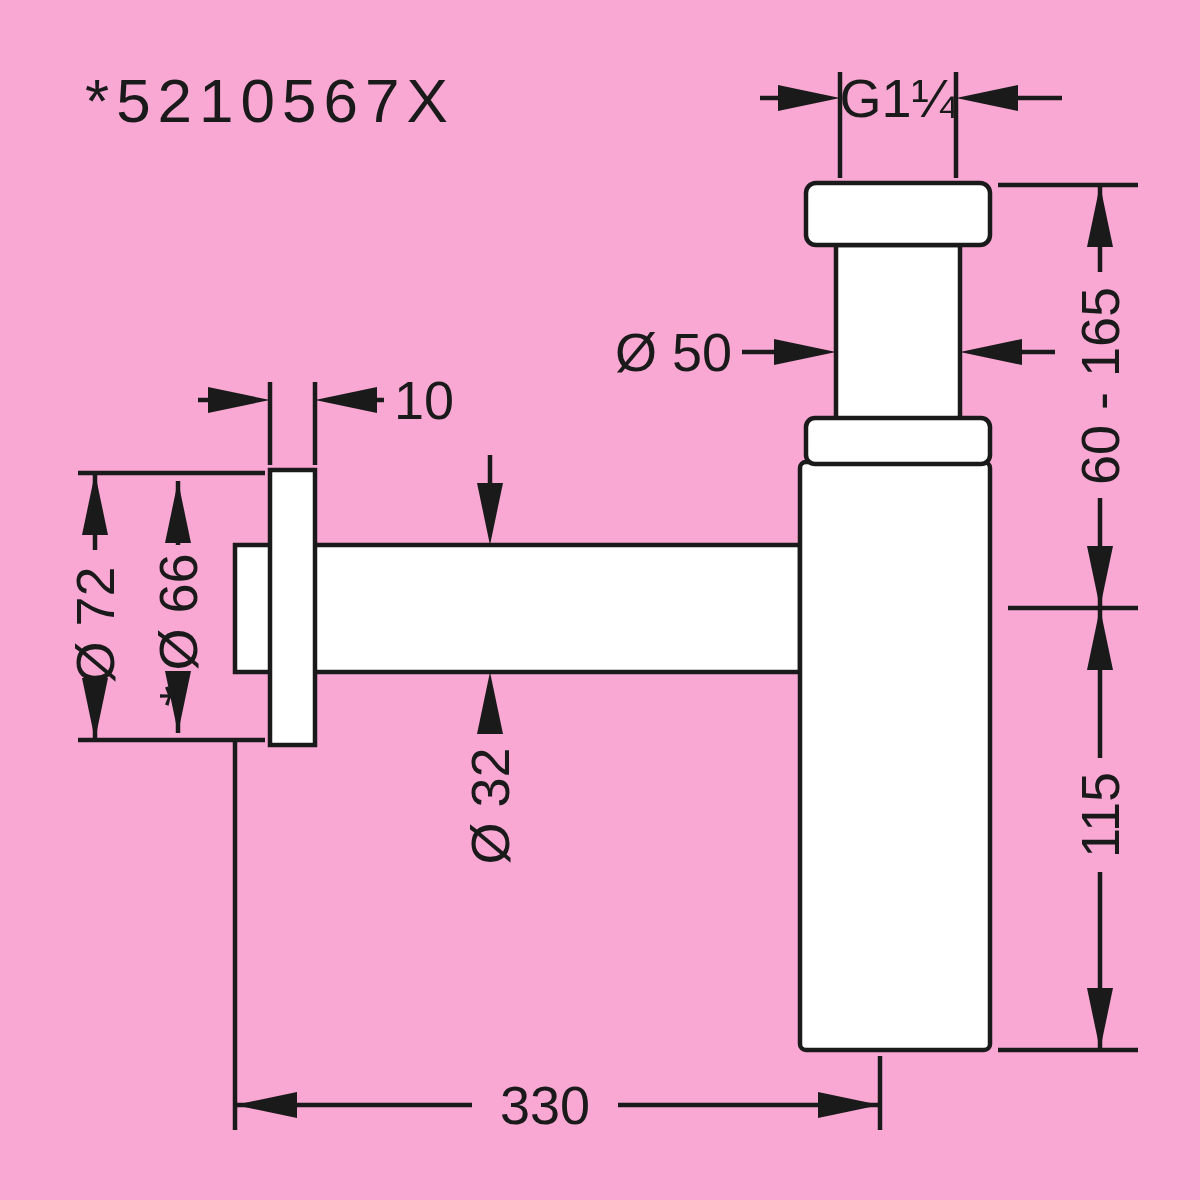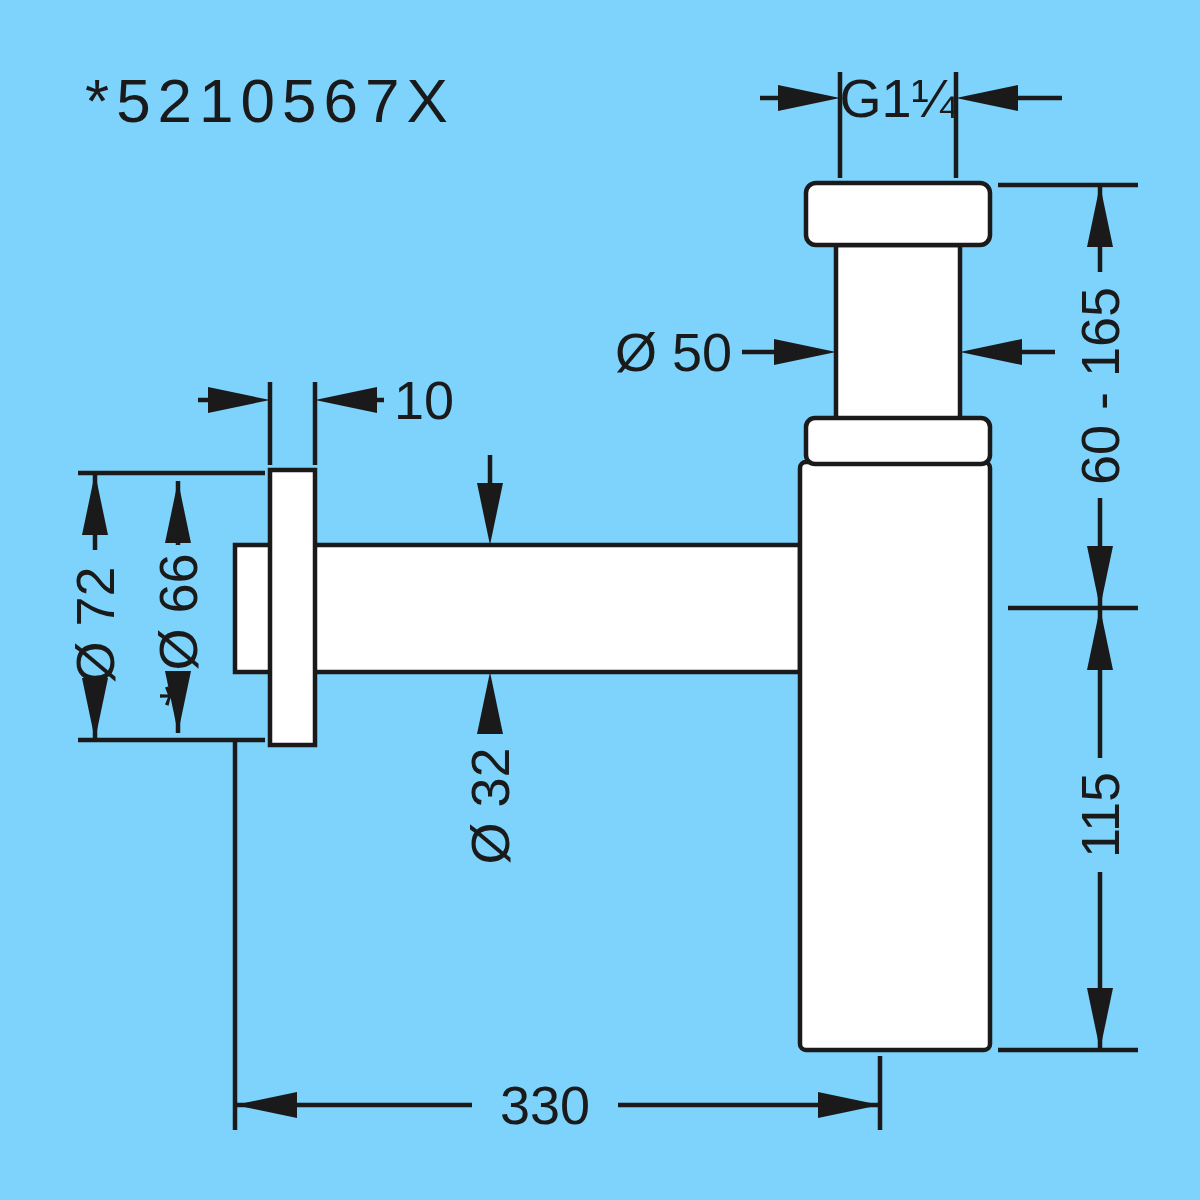--- a/index.html
+++ b/index.html
@@ -1,16 +1,16 @@
 <!DOCTYPE html>
 <html><head>
 <meta charset="utf-8">
 <style>
   html,body{margin:0;padding:0;background:#ffffff;}
-  .stage{position:relative;width:1200px;height:1200px;background:#7dd3fc;overflow:hidden;}
+  .stage{position:relative;width:1200px;height:1200px;background:#f9a8d4;overflow:hidden;}
   svg{display:block;}
   .part{fill:#ffffff;stroke:#1a1a1a;stroke-width:4.5;}
   .dline{stroke:#1a1a1a;stroke-width:4.5;fill:none;}
   .ah{fill:#1a1a1a;stroke:none;}
   text{fill:#1a1a1a;font-family:"Liberation Sans","DejaVu Sans",sans-serif;font-weight:400;}
   .lbl{font-size:54px;}
   .pn{font-size:62px;letter-spacing:7px;}
 </style>
 </head>
 <body>

